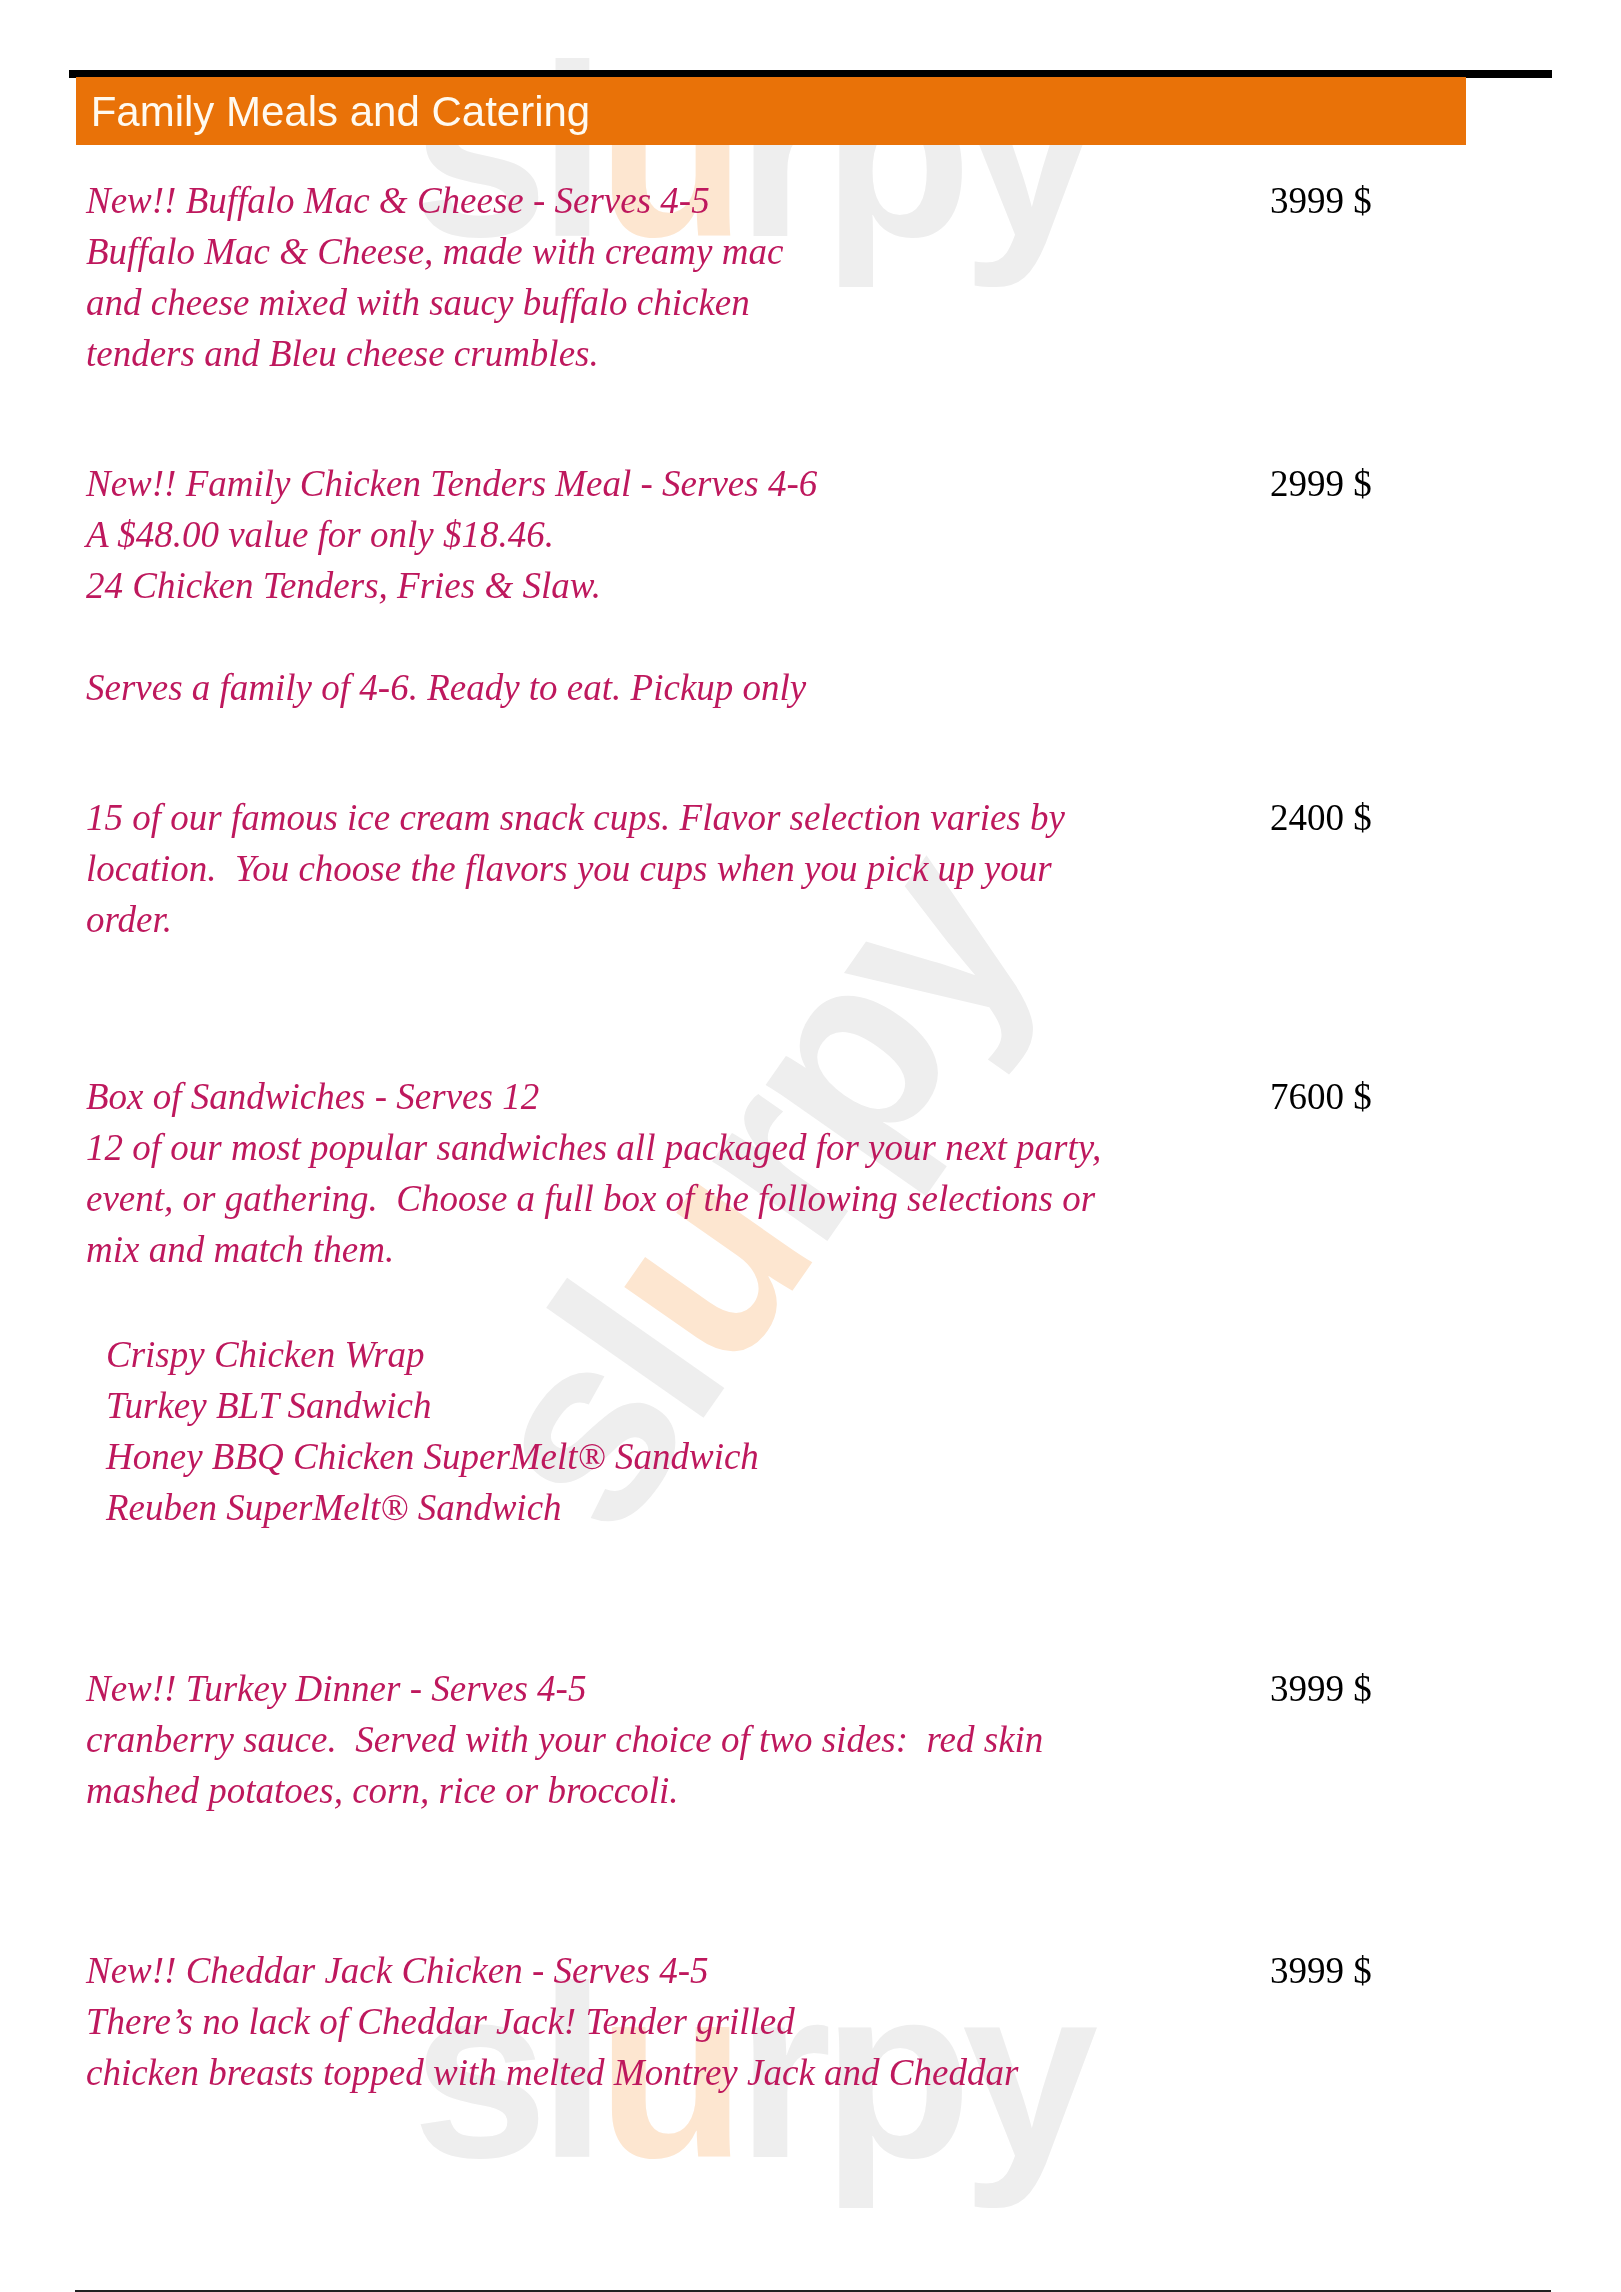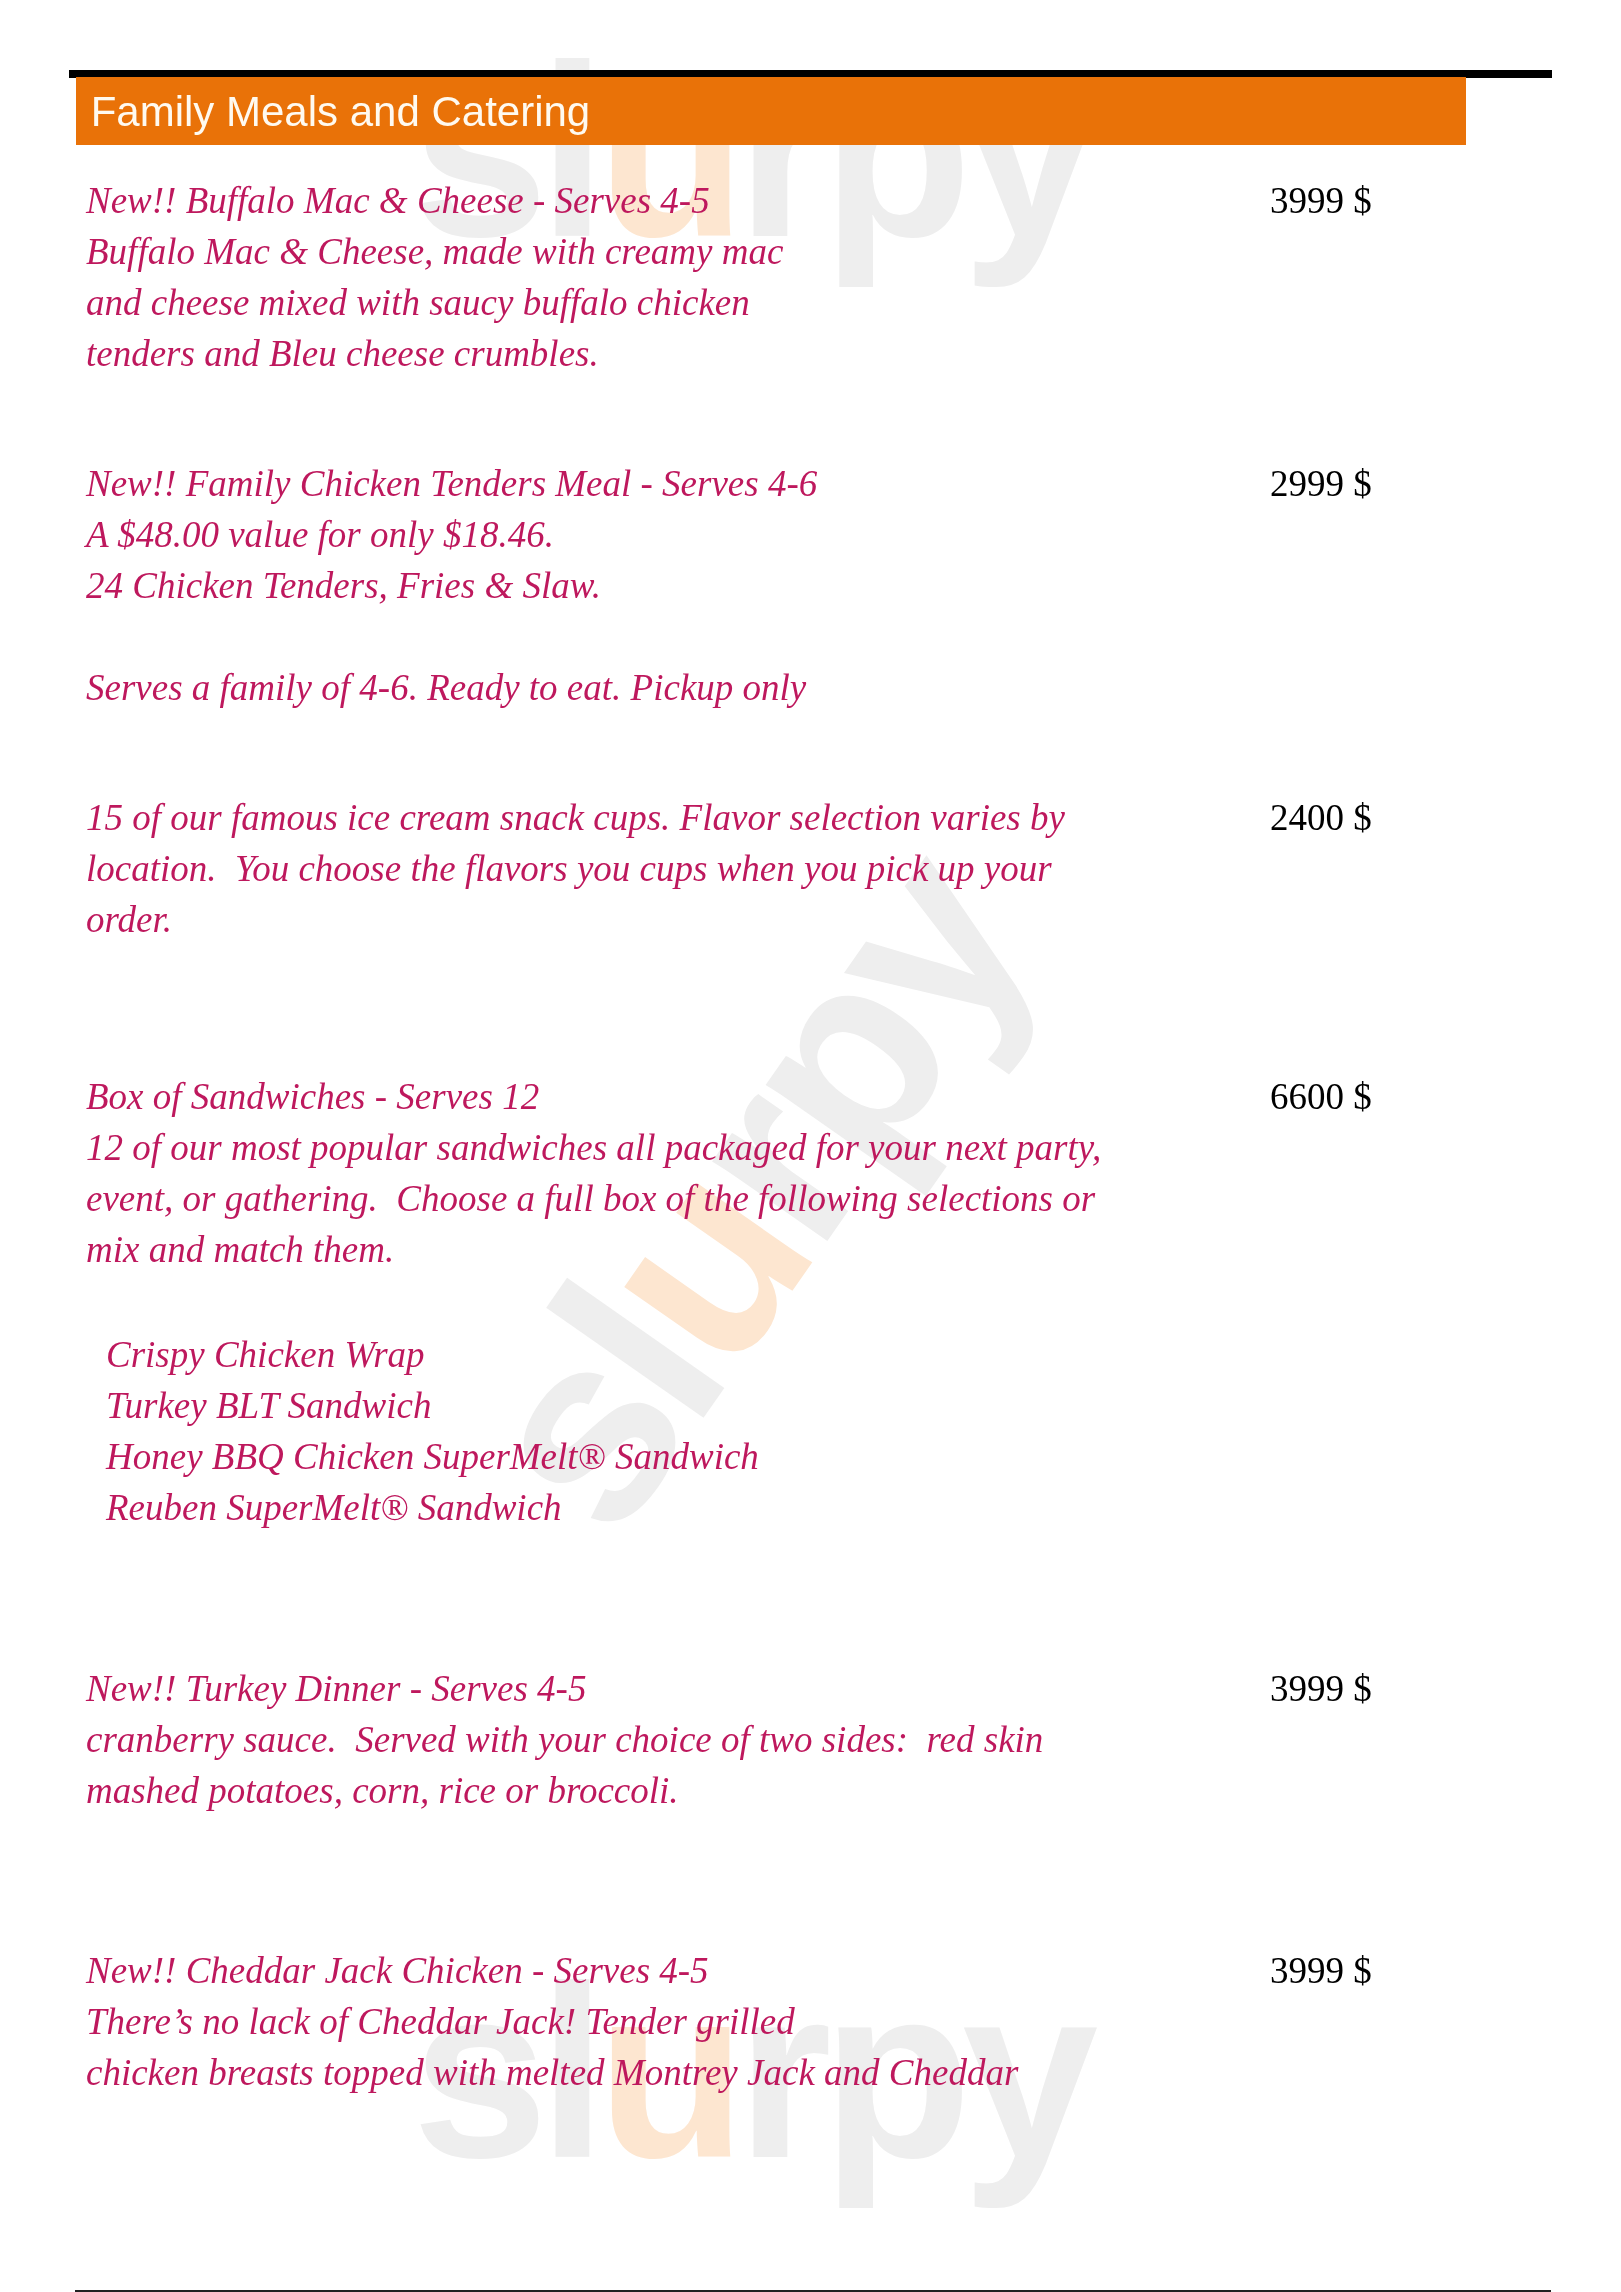--- a/index.html
+++ b/index.html
@@ -54,21 +54,21 @@
   <div class="line">location.  You choose the flavors you cups when you pick up your</div>
   <div class="line">order.</div>
   <div class="price">2400 $</div>
 </div>
 
 <div class="item" style="top:1071px">
   <div class="line">Box of Sandwiches - Serves 12</div>
   <div class="line">12 of our most popular sandwiches all packaged for your next party,</div>
   <div class="line">event, or gathering.  Choose a full box of the following selections or</div>
   <div class="line">mix and match them.</div>
-  <div class="price">6600 $</div>
+  <div class="price">7600 $</div>
 </div>
 <div class="sublist">
   <div class="line">Crispy Chicken Wrap</div>
   <div class="line">Turkey BLT Sandwich</div>
   <div class="line">Honey BBQ Chicken SuperMelt® Sandwich</div>
   <div class="line">Reuben SuperMelt® Sandwich</div>
 </div>
 
 <div class="item" style="top:1663px">
   <div class="line">New!! Turkey Dinner - Serves 4-5</div>

